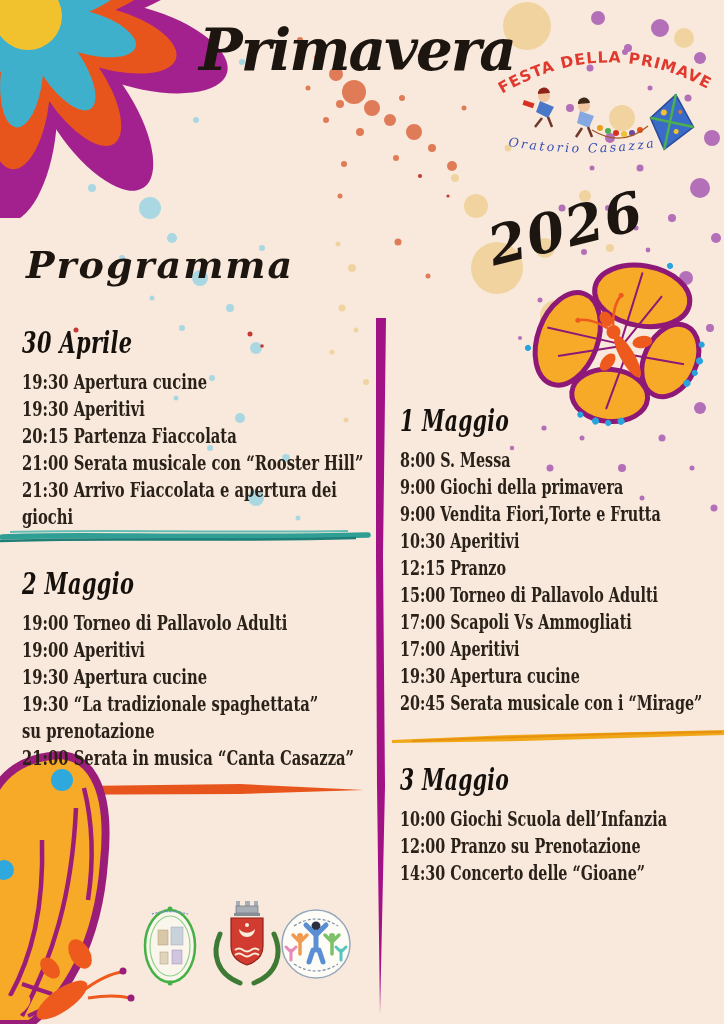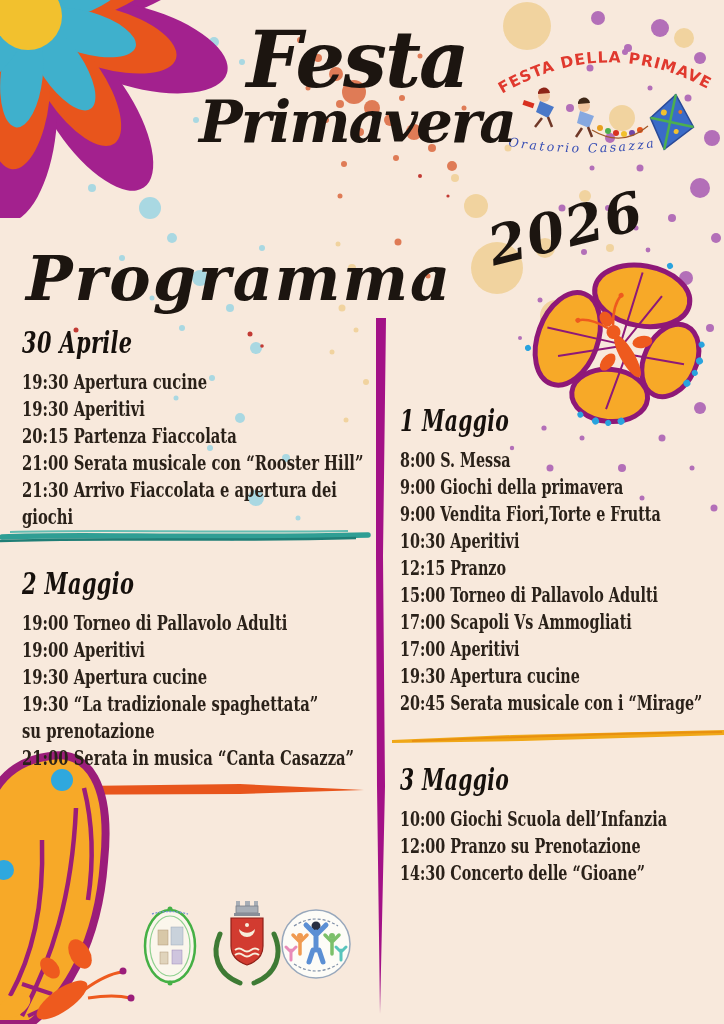--- a/index.html
+++ b/index.html
@@ -8,21 +8,21 @@
   .deco{position:absolute;pointer-events:none;}
   .deco svg{display:block;}
 
   .title-block{position:absolute;left:62px;top:24px;width:590px;text-align:center;
                font-weight:bold;font-style:italic;color:#1C1510;line-height:0.92;}
   .t1{font-size:78px;letter-spacing:-2px;}
   .t2{font-size:55px;margin-top:3px;}
   .t3{font-size:58px;letter-spacing:-2px;}
   .year{position:absolute;left:486px;top:190px;width:210px;font-size:54px;font-weight:bold;
         font-style:italic;color:#1C1510;transform:rotate(-14deg);letter-spacing:2px;}
-  .heading{position:absolute;left:26px;top:242px;font-size:62px;font-weight:bold;
+  .heading{position:absolute;left:26px;top:242px;font-size:38px;font-weight:bold;
            font-style:italic;color:#1C1510;letter-spacing:2px;}
 
   .col{position:absolute;transform-origin:0 0;}
   .col-left{left:22px;top:326px;width:520px;transform:scaleX(0.72);}
   .col-right{left:400px;top:404px;width:470px;transform:scaleX(0.70);}
   .section .date{font-size:29px;font-weight:bold;font-style:italic;color:#16100C;
                  margin-bottom:9px;letter-spacing:0.5px;}
   .section .item{font-size:20.5px;font-weight:bold;line-height:27px;color:#2A2119;
                  white-space:pre-line;}
   .col-left .section+.section{margin-top:36px;}
@@ -256,21 +256,20 @@
           <circle cx="186" cy="80" r="2" fill="#E87820"></circle>
         </g>
       </g>
       <text font-size="12.5" font-style="italic" fill="#3A50B5" letter-spacing="2.5" font-family="DejaVu Serif, serif">
         <textPath href="#arcS">Oratorio Casazza</textPath>
       </text>
     </svg>
   </div>
 
   <div class="title-block">
-    <div class="t1">Festa</div>
     <div class="t3">Primavera</div>
   </div>
   <div class="year">2026</div>
   <div class="heading">Programma</div>
 
   <div class="deco" style="left:525px;top:252px;width:205px;height:200px">
     <svg width="205" height="200" viewBox="0 0 205 200">
       <g transform="rotate(-30 100 100)">
         <ellipse cx="57" cy="60" rx="48" ry="30" transform="rotate(-40 57 60)" fill="#F7A928" stroke="#8E1878" stroke-width="5"></ellipse>
         <ellipse cx="143" cy="60" rx="48" ry="30" transform="rotate(40 143 60)" fill="#F7A928" stroke="#8E1878" stroke-width="5"></ellipse>

